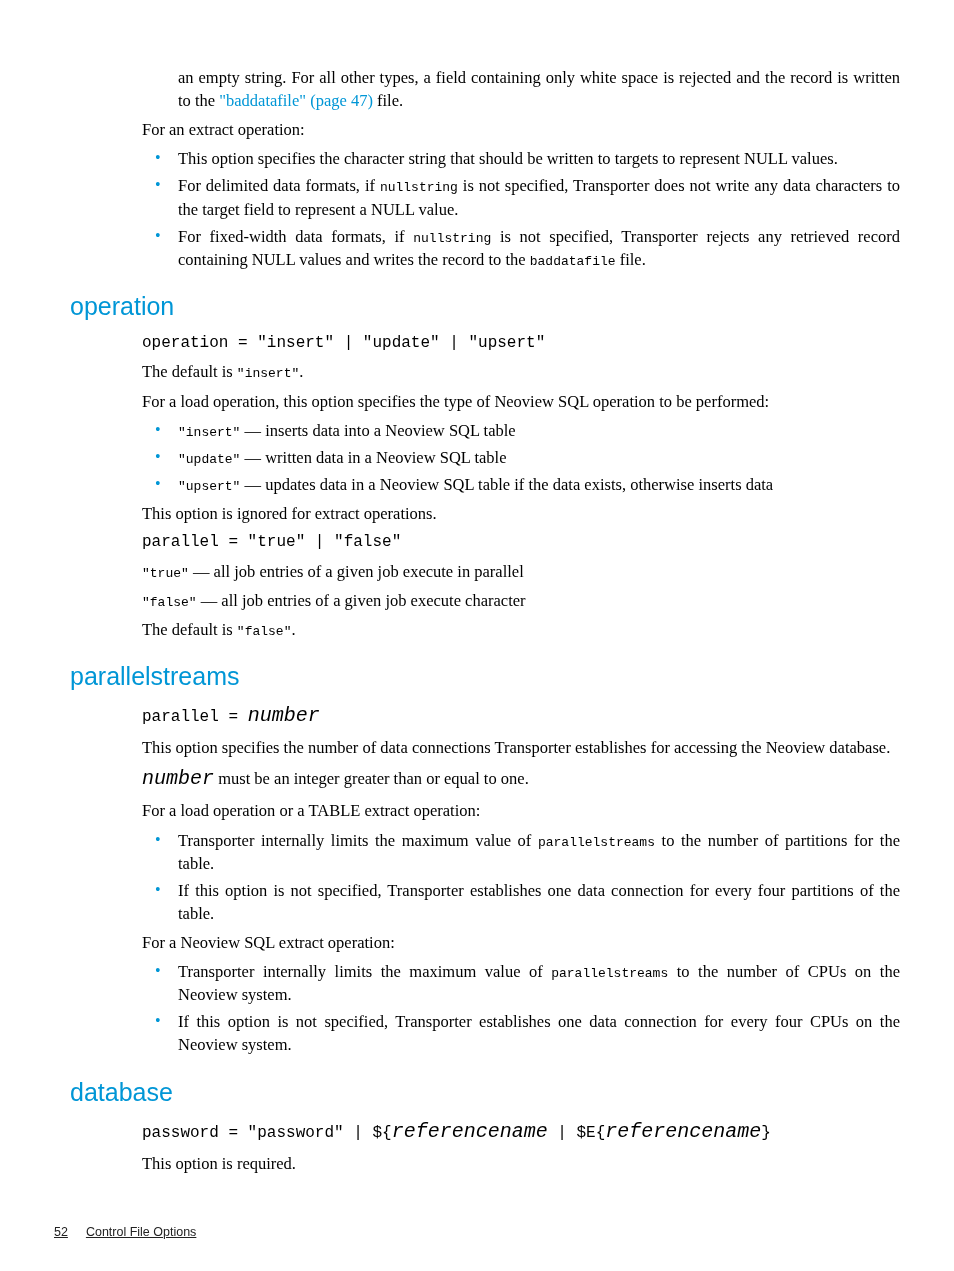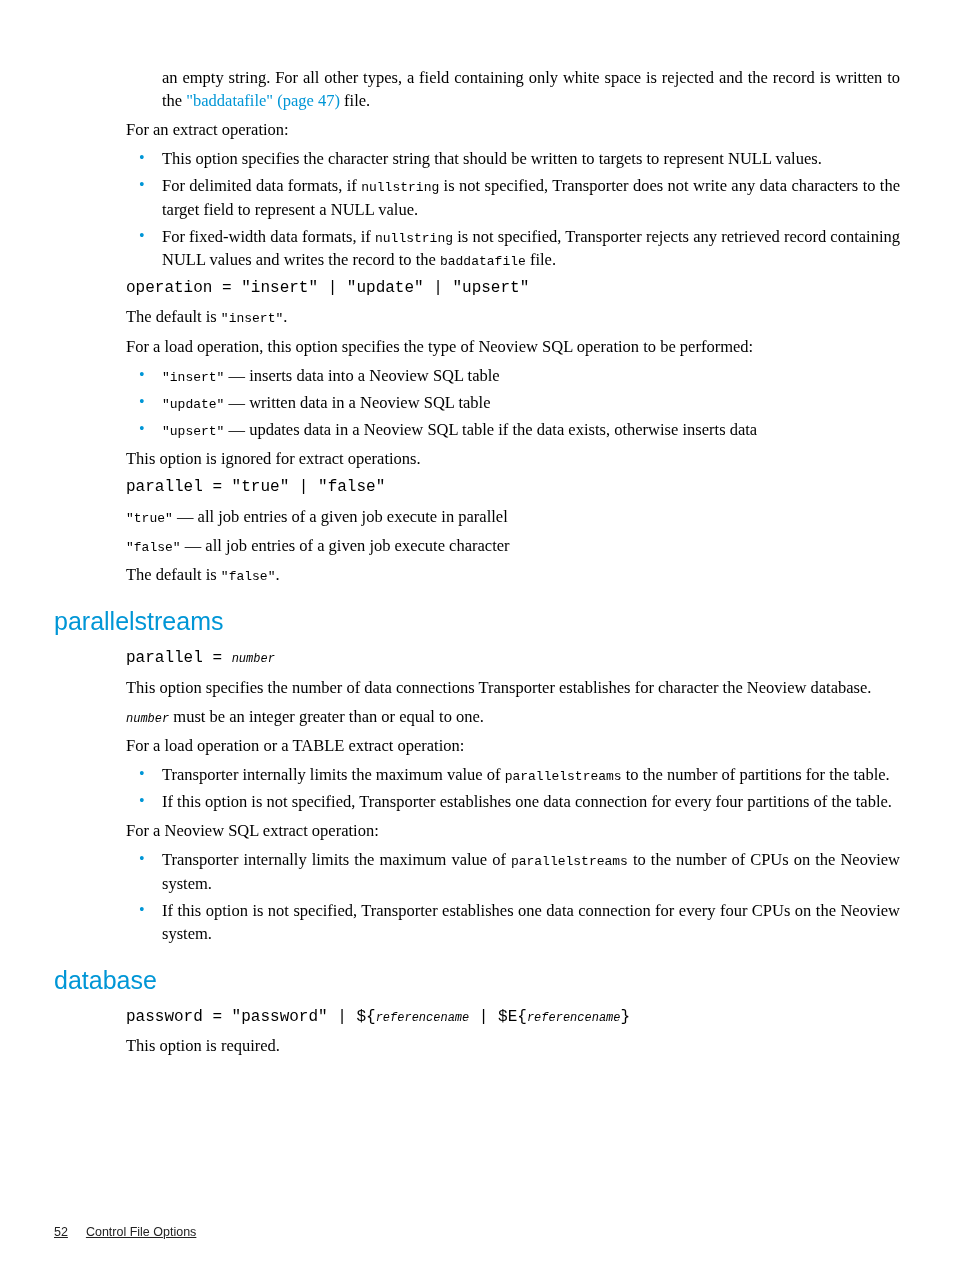--- a/index.html
+++ b/index.html
@@ -12,21 +12,21 @@
     background: #fff;
   }
   .page {
     width: 954px;
     height: 1271px;
     box-sizing: border-box;
     padding: 60px 54px 40px 54px;
     position: relative;
   }
   .content {
-    margin-left: 0;
+    margin-left: 16px;
   }
   h2.section {
     font-family: Arial, Helvetica, sans-serif;
     font-weight: 400;
     font-size: 25px;
     color: #0096d6;
     margin: 18px 0 8px 0;
   }
   p.body {
     margin: 6px 0 6px 72px;
@@ -54,21 +54,21 @@
     color: #0096d6;
     font-size: 16px;
   }
   code, .mono {
     font-family: "Courier New", Courier, monospace;
     font-size: 13px;
   }
   .mono-i {
     font-family: "Courier New", Courier, monospace;
     font-style: italic;
-    font-size: 12px;
+    font-size: 20px;
   }
   a.link {
     color: #0096d6;
     text-decoration: none;
   }
   .footer {
     position: absolute;
     bottom: 30px;
     left: 54px;
     font-family: Arial, Helvetica, sans-serif;
@@ -99,40 +99,41 @@
     <ul class="bullets">
       <li>This option specifies the character string that should be written to targets to represent NULL values.</li>
       <li>
         <span>For delimited data formats, if </span><span class="mono">nullstring</span><span> is not specified, Transporter does not write any data characters to the target field to represent a NULL value.</span>
       </li>
       <li>
         <span>For fixed-width data formats, if </span><span class="mono">nullstring</span><span> is not specified, Transporter rejects any retrieved record containing NULL values and writes the record to the </span><span class="mono">baddatafile</span><span> file.</span>
       </li>
     </ul>
 
+    <h2 class="section">operation</h2>
     <div class="codeline">operation = "insert" | "update" | "upsert"</div>
     <p class="body-narrow">
       <span>The default is </span><span class="mono">"insert"</span><span>.</span>
     </p>
     <p class="body-narrow">For a load operation, this option specifies the type of Neoview SQL operation to be performed:</p>
     <ul class="bullets">
       <li><span class="mono">"insert"</span><span> — inserts data into a Neoview SQL table</span></li>
       <li><span class="mono">"update"</span><span> — written data in a Neoview SQL table</span></li>
       <li><span class="mono">"upsert"</span><span> — updates data in a Neoview SQL table if the data exists, otherwise inserts data</span></li>
     </ul>
     <p class="body-narrow">This option is ignored for extract operations.</p>
 
     <div class="codeline">parallel = "true" | "false"</div>
     <p class="body-narrow"><span class="mono">"true"</span><span> — all job entries of a given job execute in parallel</span></p>
     <p class="body-narrow"><span class="mono">"false"</span><span> — all job entries of a given job execute character</span></p>
     <p class="body-narrow"><span>The default is </span><span class="mono">"false"</span><span>.</span></p>
 
     <h2 class="section">parallelstreams</h2>
     <div class="codeline"><span>parallel = </span><span class="mono-i">number</span></div>
-    <p class="body">This option specifies the number of data connections Transporter establishes for character the Neoview database.</p>
+    <p class="body">This option specifies the number of data connections Transporter establishes for accessing the Neoview database.</p>
     <p class="body-narrow"><span class="mono-i">number</span><span> must be an integer greater than or equal to one.</span></p>
     <p class="body-narrow">For a load operation or a TABLE extract operation:</p>
     <ul class="bullets">
       <li><span>Transporter internally limits the maximum value of </span><span class="mono">parallelstreams</span><span> to the number of partitions for the table.</span></li>
       <li>If this option is not specified, Transporter establishes one data connection for every four partitions of the table.</li>
     </ul>
     <p class="body-narrow">For a Neoview SQL extract operation:</p>
     <ul class="bullets">
       <li><span>Transporter internally limits the maximum value of </span><span class="mono">parallelstreams</span><span> to the number of CPUs on the Neoview system.</span></li>
       <li>If this option is not specified, Transporter establishes one data connection for every four CPUs on the Neoview system.</li>

